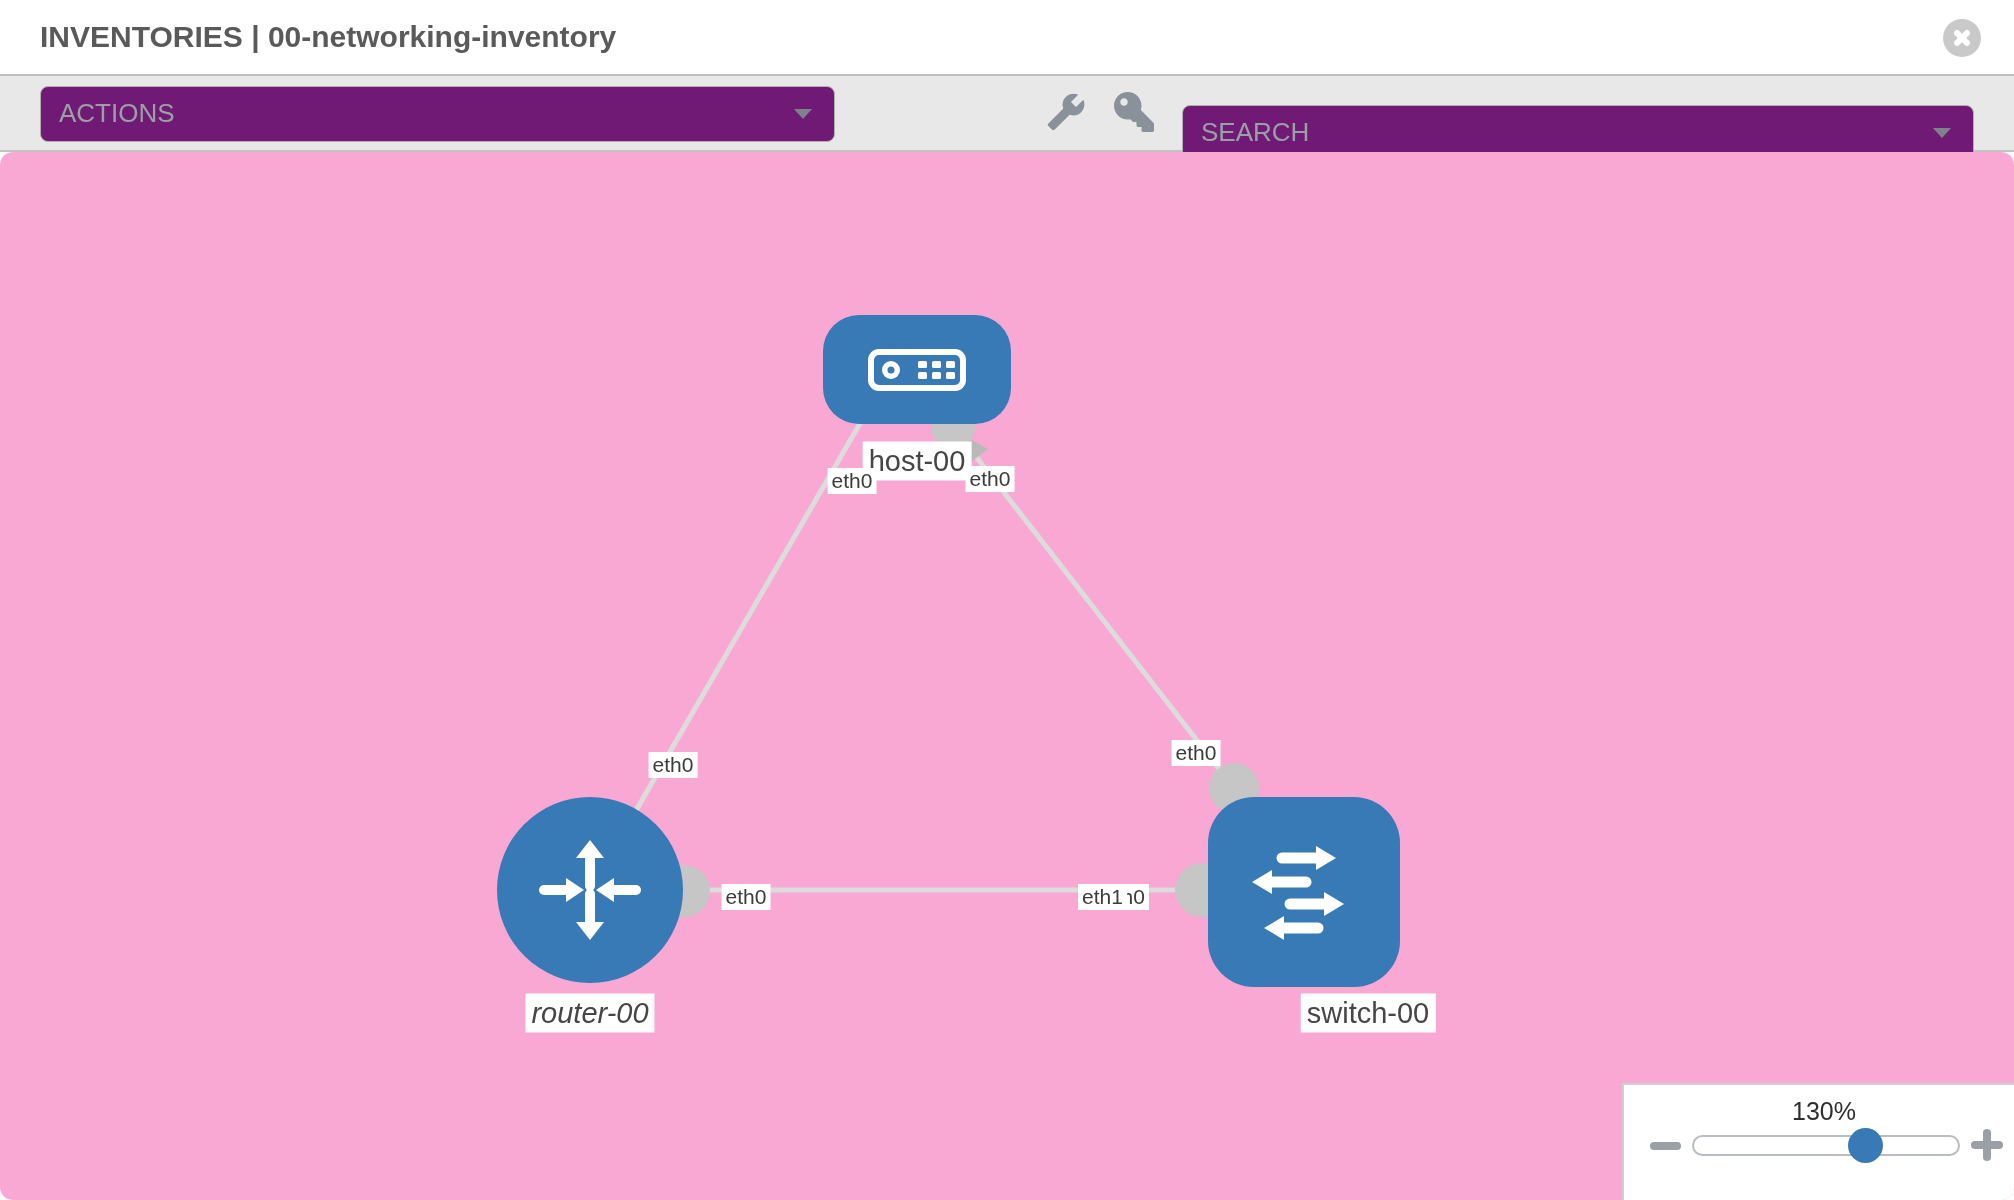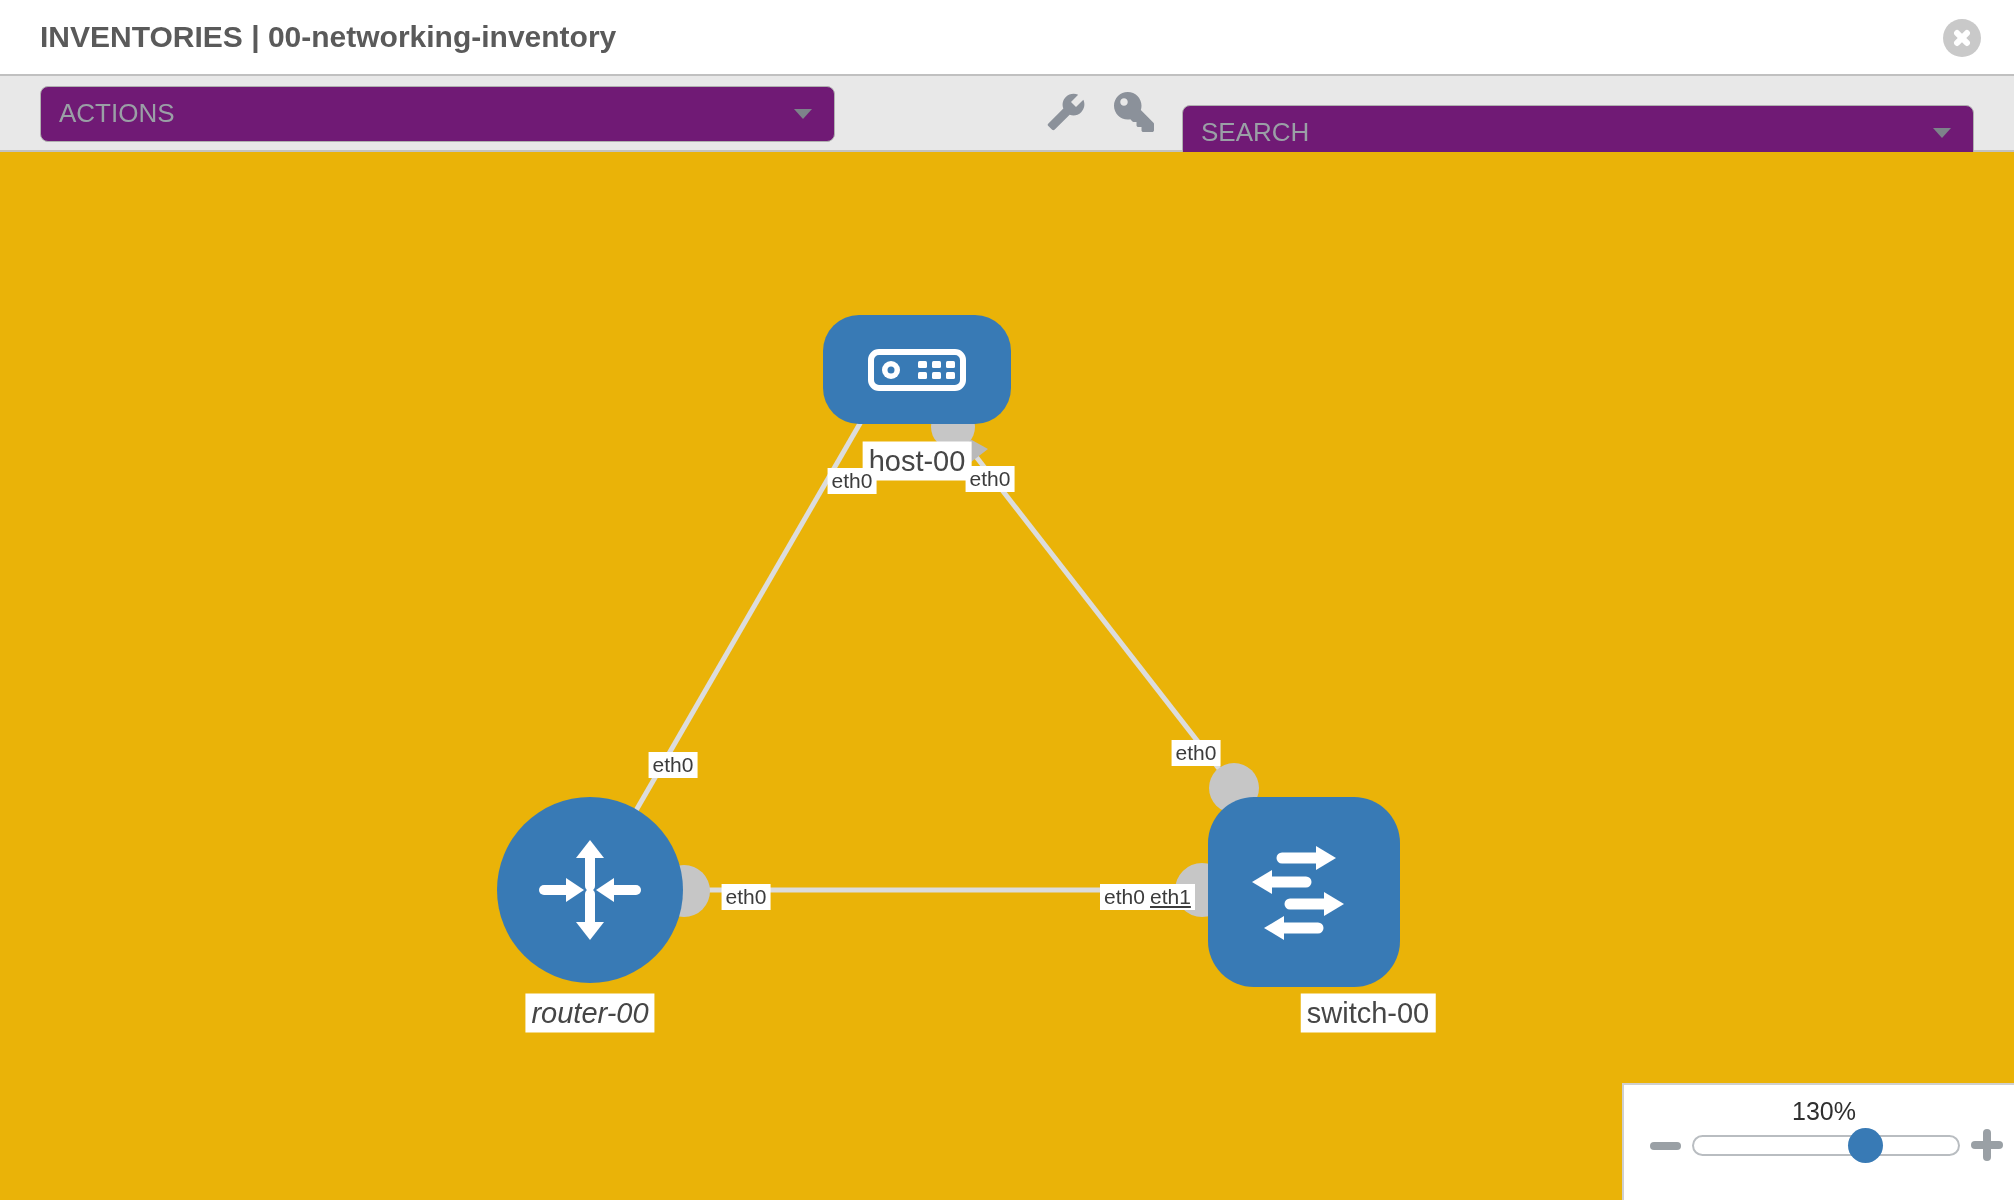--- a/index.html
+++ b/index.html
@@ -46,21 +46,21 @@
     border-top:10px solid #7d838a;
   }
   .tool-icon { position:absolute; top:16px; width:40px; height:40px; cursor:pointer; }
   .tool-icon.wrench { left:1046px; }
   .tool-icon.key    { left:1114px; }
   .tool-icon svg { width:100%; height:100%; }
 
   
   .canvas {
     position:absolute; left:0; top:152px; width:2014px; height:1048px;
-    background:#eab308; overflow:hidden;
+    background:#f9a8d4; overflow:hidden;border-radius:13px;
   }
   .net-svg { position:absolute; left:0; top:0; z-index:1; }
 
   .node { position:absolute; z-index:2; background:#387ab5; display:flex; align-items:center; justify-content:center; cursor:pointer; }
   .node.host   { left:823px;  top:163px; width:188px; height:109px; border-radius:36px; }
   .node.router { left:497px;  top:645px; width:186px; height:186px; border-radius:50%; }
   .node.switch { left:1208px; top:645px; width:192px; height:190px; border-radius:46px; }
 
   .node-label {
     position:absolute; z-index:3; transform:translate(-50%,-50%);
@@ -210,21 +210,21 @@
   <div class="node-label" style="left:917px; top:309px;">host-00</div>
   <div class="node-label" style="left:590px; top:861px;font-style:italic;">router-00</div>
   <div class="node-label" style="left:1368px; top:861px;">switch-00</div>
 
   <div class="if-label" style="left:852px;  top:316px;">eth0</div>
   <div class="if-label" style="left:990px;  top:314px;">eth0</div>
   <div class="if-label" style="left:673px;  top:600px;">eth0</div>
   <div class="if-label" style="left:1196px; top:588px;">eth0</div>
   <div class="if-label" style="left:746px;  top:732px;">eth0</div>
   <div class="if-label left-anchored" style="left:1100px; top:732px;">eth0</div>
-  <div class="if-label left-anchored front" style="left:1146px; top:732px;text-decoration:underline;">eth1</div>
+  <div class="if-label left-anchored front" style="left:1078px; top:732px;">eth1</div>
 
   <div class="zoom-panel">
     <div class="zoom-value">130%</div>
     <div class="zoom-minus"></div>
     <div class="zoom-track"></div>
     <div class="zoom-handle"></div>
     <div class="zoom-plus"></div>
   </div>
 
 </div>

